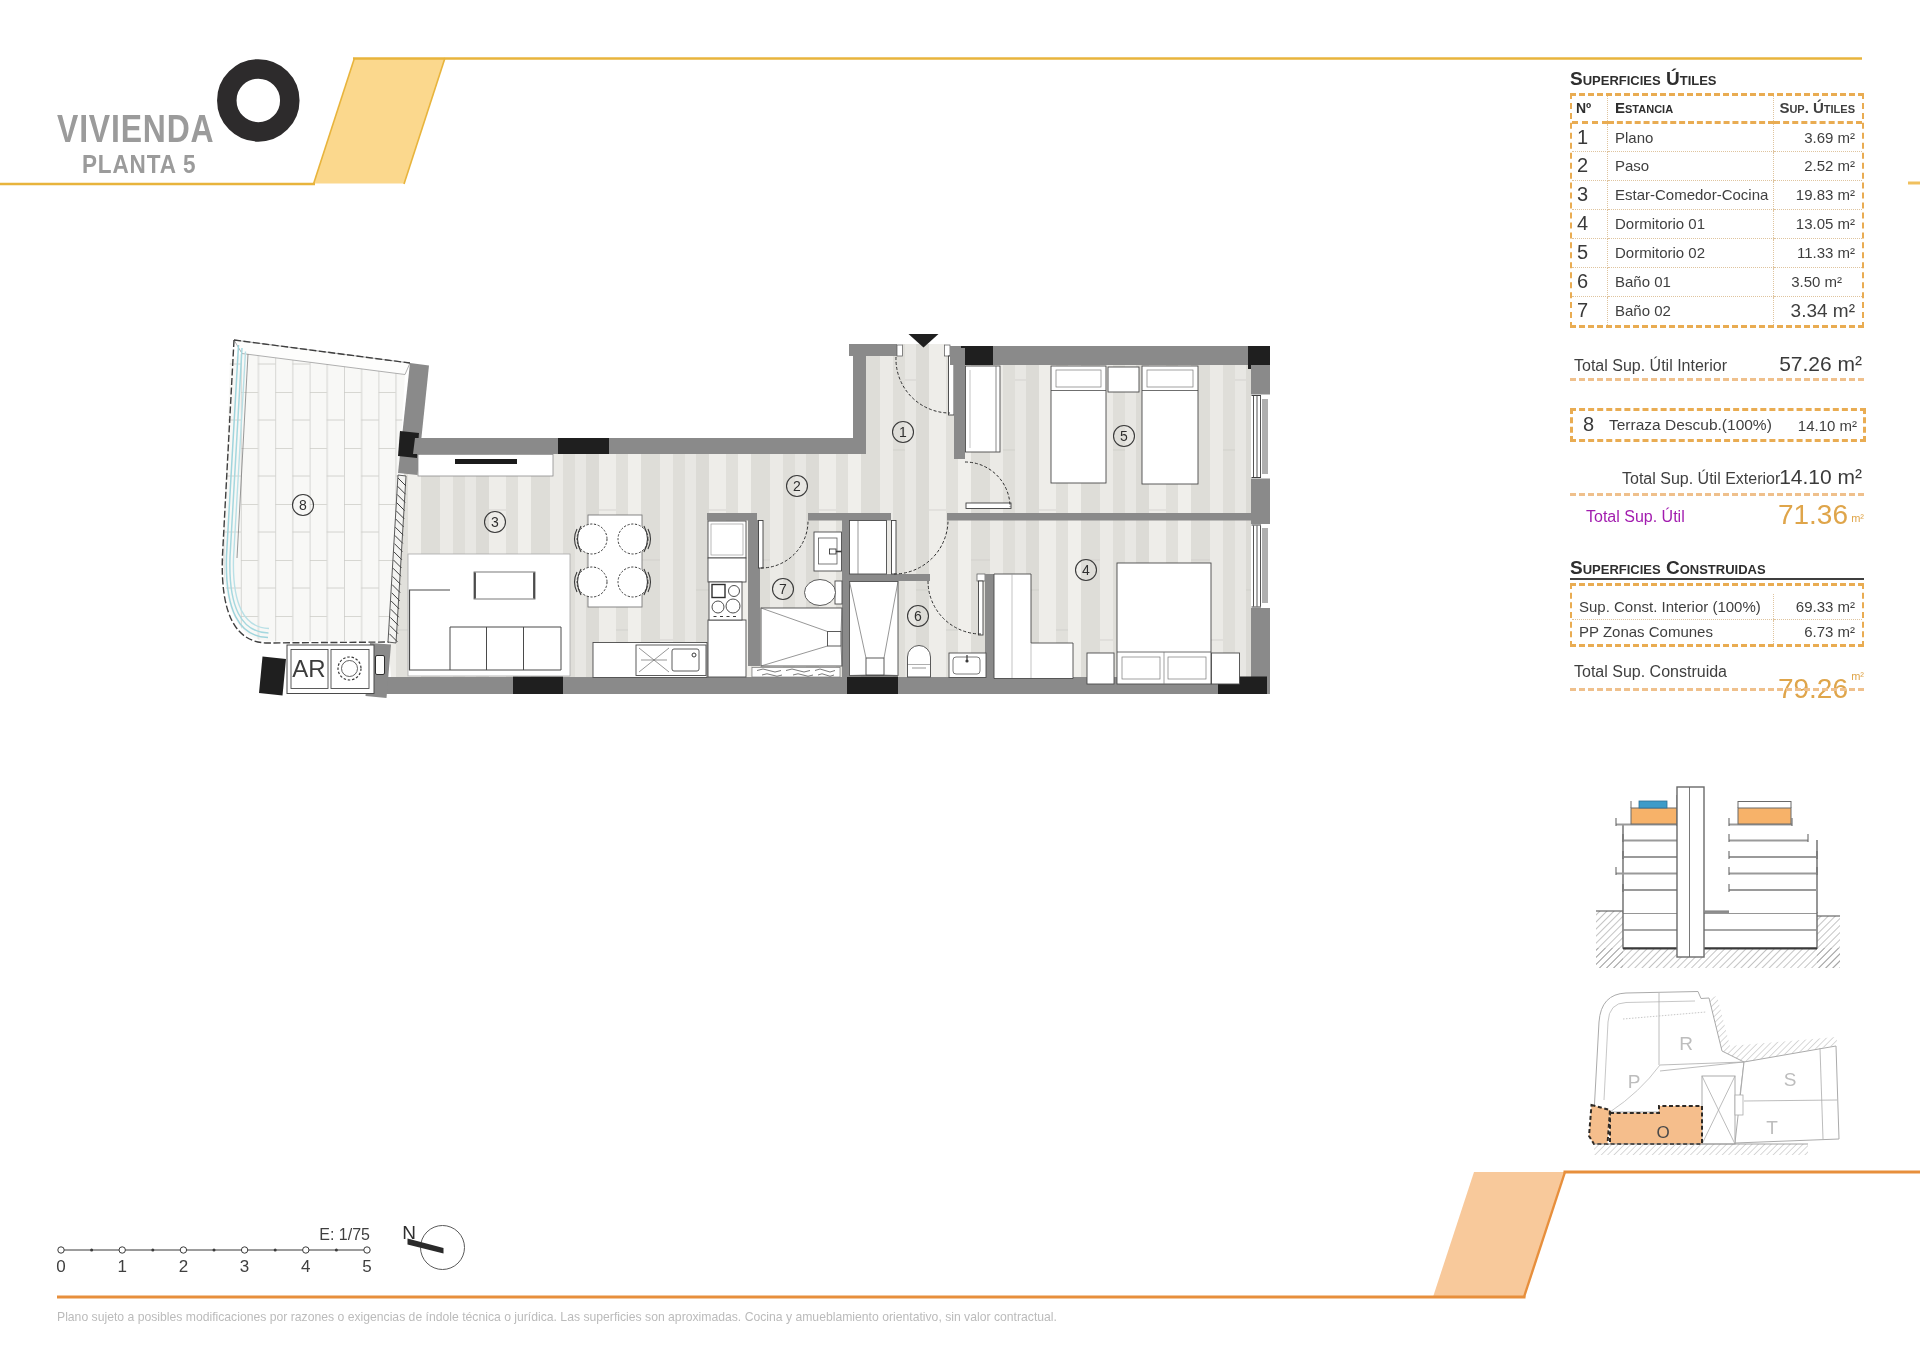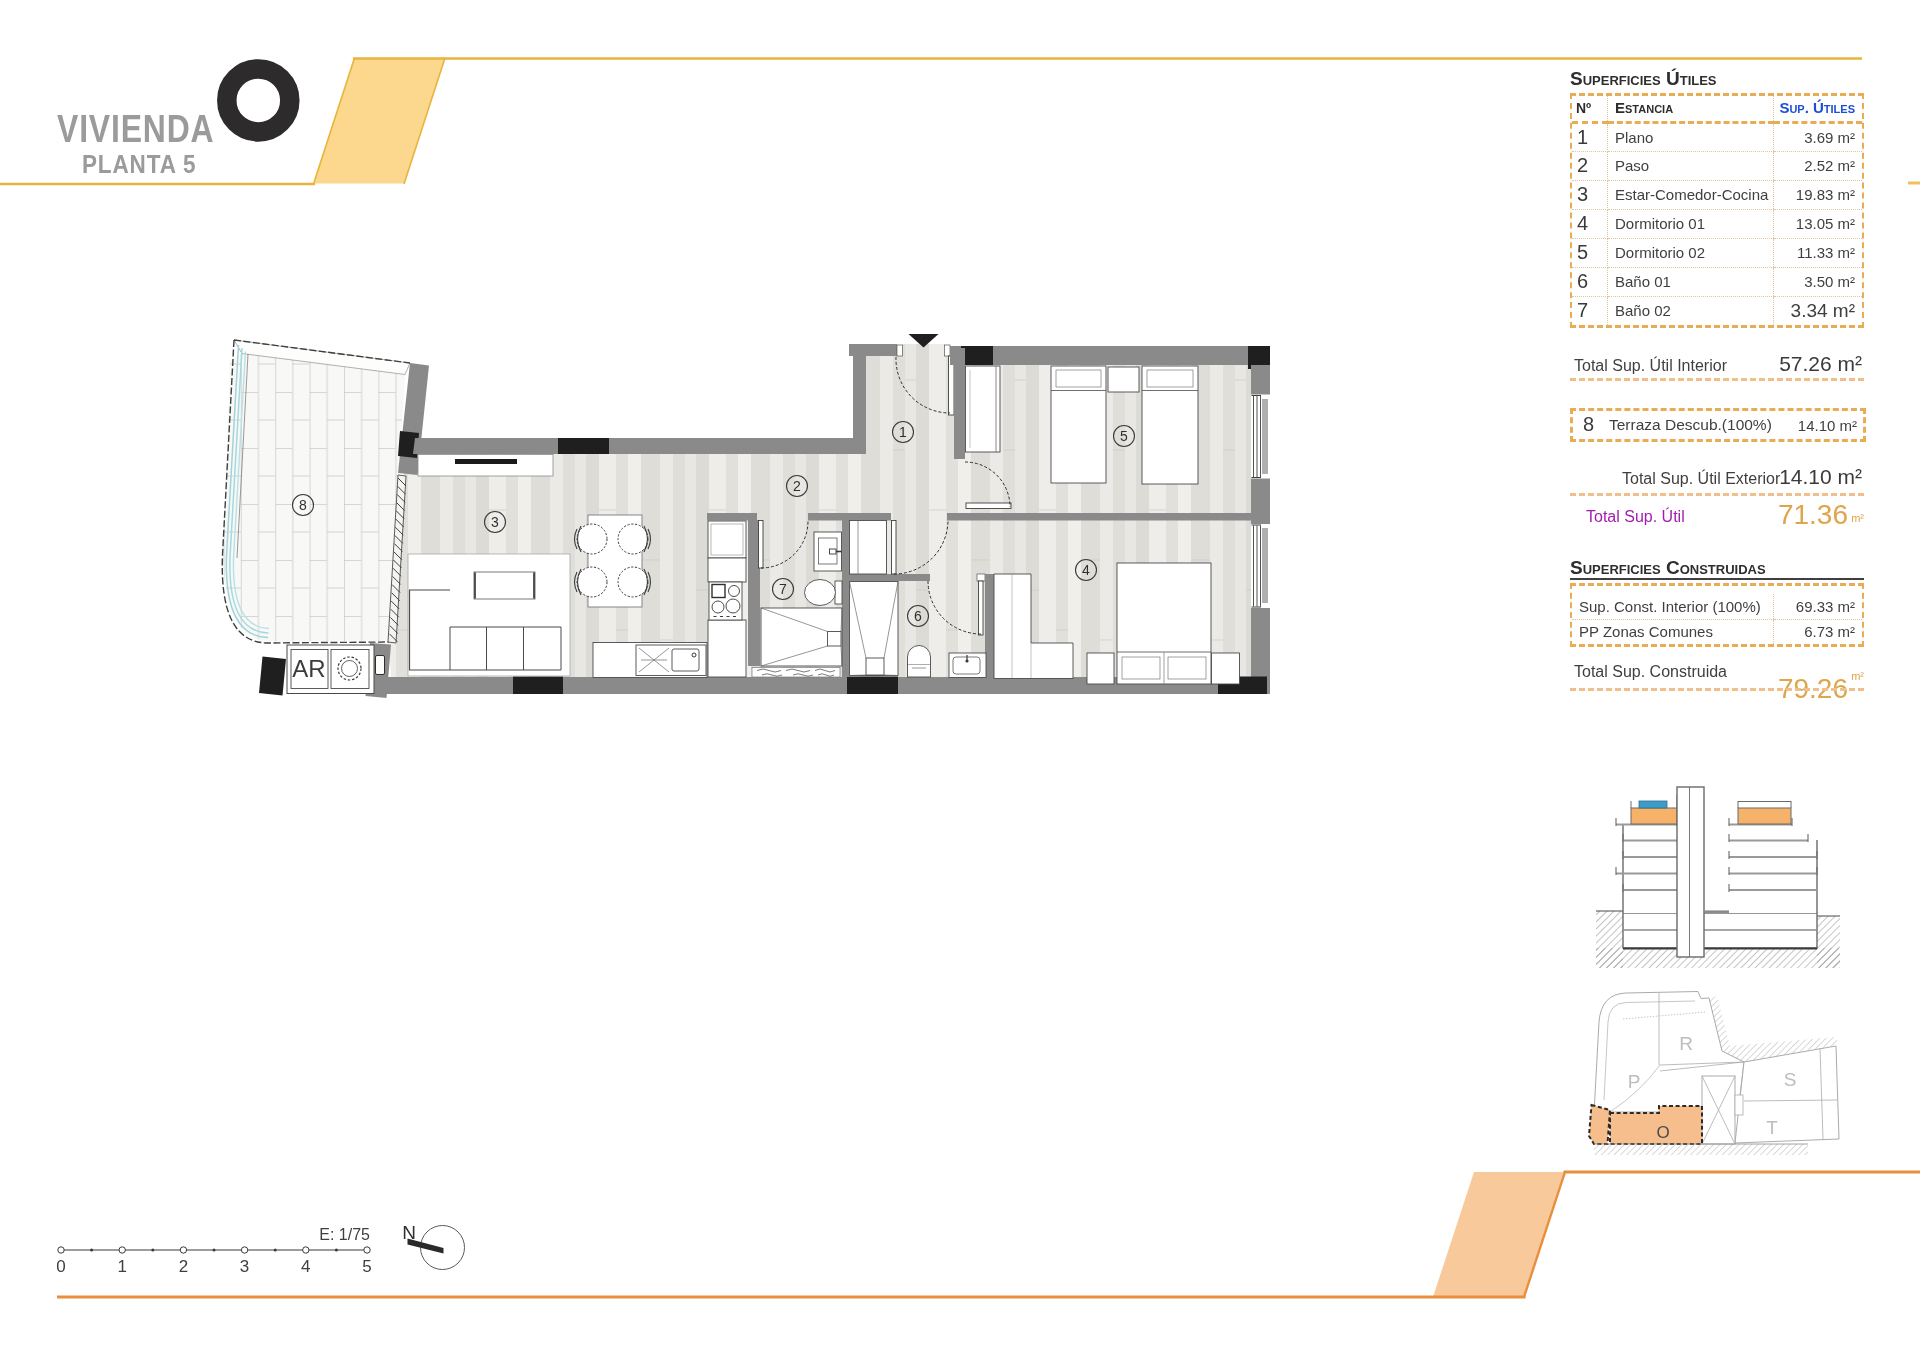--- a/index.html
+++ b/index.html
@@ -573,21 +573,21 @@
 <div class="abs" style="left:1570px;top:0;width:296px;">
 
   <div class="abs sc" style="left:0;top:68px;font-size:19px;font-weight:bold;color:#2E2E2E;white-space:nowrap;">Superficies Útiles</div>
 
   <div class="abs" style="left:0;top:93px;width:290px;border-top:3px dashed #E9AC52;border-bottom:3px dashed #E9AC52;border-left:2px dashed #E9AC52;border-right:2px dashed #E9AC52;">
     <table style="border-collapse:collapse;width:100%;font-family:'Liberation Sans',sans-serif;">
       <tbody>
             <tr style="height:26px;">
         <td style="width:30px;border-right:1px dotted #DFC49E;border-bottom:3px dashed #E9AC52;font-weight:bold;font-size:14px;color:#2E2E2E;padding-left:4px;">Nº</td>
         <td style="border-bottom:3px dashed #E9AC52;" class="sc"><span style="font-weight:bold;font-size:15px;color:#2E2E2E;padding-left:6px;">Estancia</span></td>
-        <td style="width:86px;border-left:1px dotted #DFC49E;border-bottom:3px dashed #E9AC52;text-align:right;" class="sc"><span style="font-weight:bold;font-size:15px;color:#1d4ed8;padding-right:6px;">Sup. Útiles</span></td>
+        <td style="width:86px;border-left:1px dotted #DFC49E;border-bottom:3px dashed #E9AC52;text-align:right;" class="sc"><span style="font-weight:bold;font-size:15px;color:#404040;padding-right:6px;">Sup. Útiles</span></td>
       </tr>
       <tr style="height:29px;">
               <td style="border-right:1px dotted #DFC49E;border-bottom:1px dotted #DFC49E;font-size:20px;color:#3A3A3A;padding-left:5px;">1</td>
               <td style="border-bottom:1px dotted #DFC49E;font-size:15px;color:#3F3F3F;padding-left:7px;">Plano</td>
               <td style="border-left:1px dotted #DFC49E;border-bottom:1px dotted #DFC49E;font-size:15px;color:#3F3F3F;text-align:right;padding-right:7px;">3.69 m²</td>
             </tr>
       <tr style="height:29px;">
               <td style="border-right:1px dotted #DFC49E;border-bottom:1px dotted #DFC49E;font-size:20px;color:#3A3A3A;padding-left:5px;">2</td>
               <td style="border-bottom:1px dotted #DFC49E;font-size:15px;color:#3F3F3F;padding-left:7px;">Paso</td>
               <td style="border-left:1px dotted #DFC49E;border-bottom:1px dotted #DFC49E;font-size:15px;color:#3F3F3F;text-align:right;padding-right:7px;">2.52 m²</td>
@@ -603,21 +603,21 @@
               <td style="border-left:1px dotted #DFC49E;border-bottom:1px dotted #DFC49E;font-size:15px;color:#3F3F3F;text-align:right;padding-right:7px;">13.05 m²</td>
             </tr>
       <tr style="height:29px;">
               <td style="border-right:1px dotted #DFC49E;border-bottom:1px dotted #DFC49E;font-size:20px;color:#3A3A3A;padding-left:5px;">5</td>
               <td style="border-bottom:1px dotted #DFC49E;font-size:15px;color:#3F3F3F;padding-left:7px;">Dormitorio 02</td>
               <td style="border-left:1px dotted #DFC49E;border-bottom:1px dotted #DFC49E;font-size:15px;color:#3F3F3F;text-align:right;padding-right:7px;">11.33 m²</td>
             </tr>
       <tr style="height:29px;">
               <td style="border-right:1px dotted #DFC49E;border-bottom:1px dotted #DFC49E;font-size:20px;color:#3A3A3A;padding-left:5px;">6</td>
               <td style="border-bottom:1px dotted #DFC49E;font-size:15px;color:#3F3F3F;padding-left:7px;">Baño 01</td>
-              <td style="border-left:1px dotted #DFC49E;border-bottom:1px dotted #DFC49E;font-size:15px;color:#3F3F3F;text-align:right;padding-right:7px;">3.50 m²</td>
+              <td style="border-left:1px dotted #DFC49E;border-bottom:1px dotted #DFC49E;font-size:15px;color:#3F3F3F;text-align:right;padding-right:20px;">3.50 m²</td>
             </tr>
       <tr style="height:29px;">
               <td style="border-right:1px dotted #DFC49E;font-size:20px;color:#3A3A3A;padding-left:5px;">7</td>
               <td style="font-size:15px;color:#3F3F3F;padding-left:7px;">Baño 02</td>
               <td style="border-left:1px dotted #DFC49E;font-size:19px;color:#3F3F3F;text-align:right;padding-right:7px;">3.34 m²</td>
             </tr>
     </tbody>
         </table>
   </div>
 
@@ -656,13 +656,14 @@
     </tbody>
         </table>
   </div>
 
   <div class="abs" style="left:4px;top:663px;font-size:16px;color:#3F3F3F;">Total Sup. Construida</div>
   <div class="abs" style="right:18px;top:657px;font-size:28px;color:#DFA54A;margin-top:16px;">79.26</div>
   <div class="abs" style="right:2px;top:670px;font-size:11px;color:#DFA54A;">m²</div>
   <div class="abs" style="left:0;top:688px;width:294px;border-top:3.5px dashed #EFC08C;"></div>
 </div>
 
+<div class="abs" style="left:57px;top:1310px;font-size:12.2px;color:#BBBBBB;white-space:nowrap;">Plano sujeto a posibles modificaciones por razones o exigencias de índole técnica o jurídica. Las superficies son aproximadas. Cocina y amueblamiento orientativo, sin valor contractual.</div>
 </div>
 
 </body></html>

